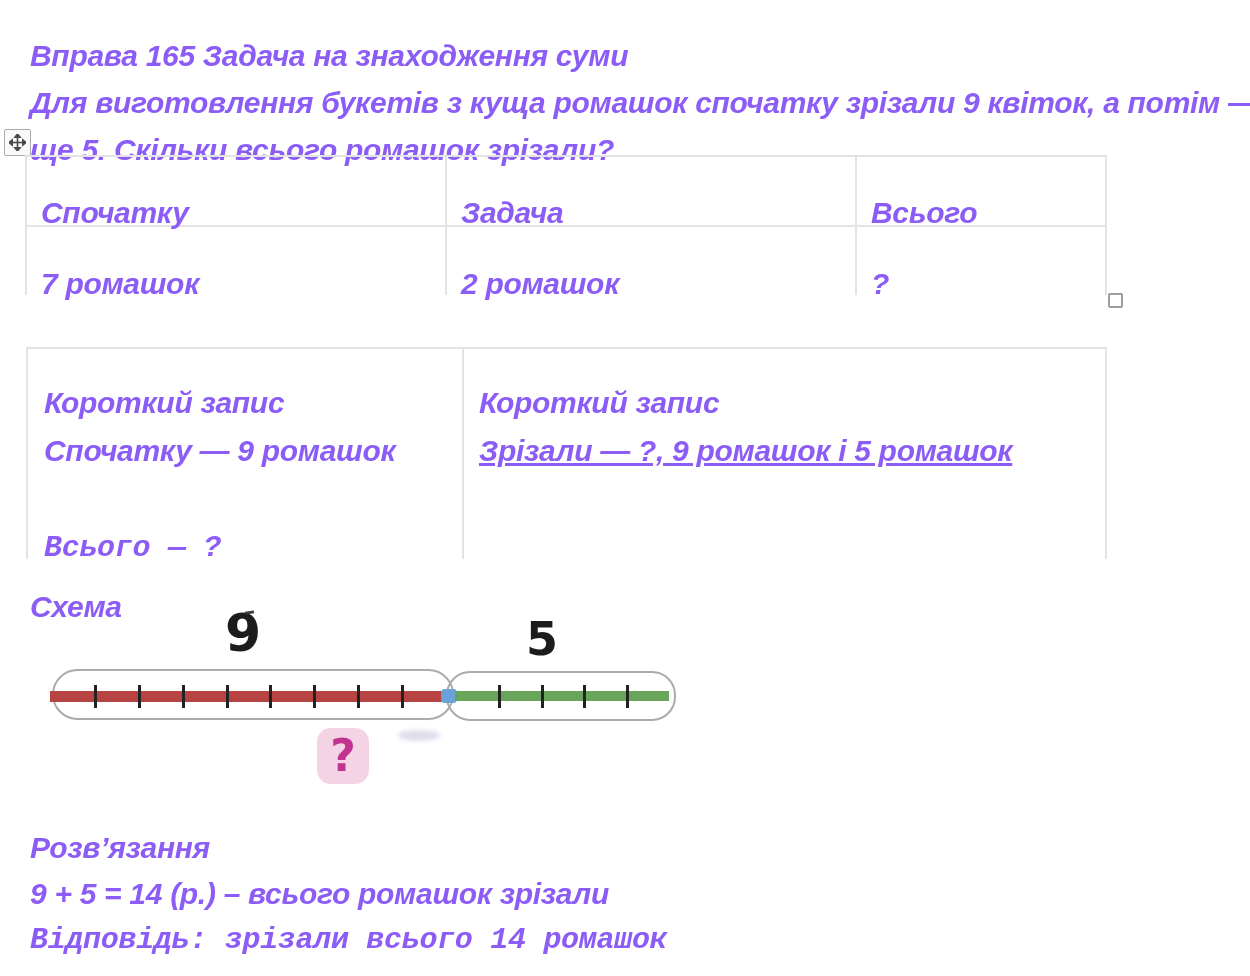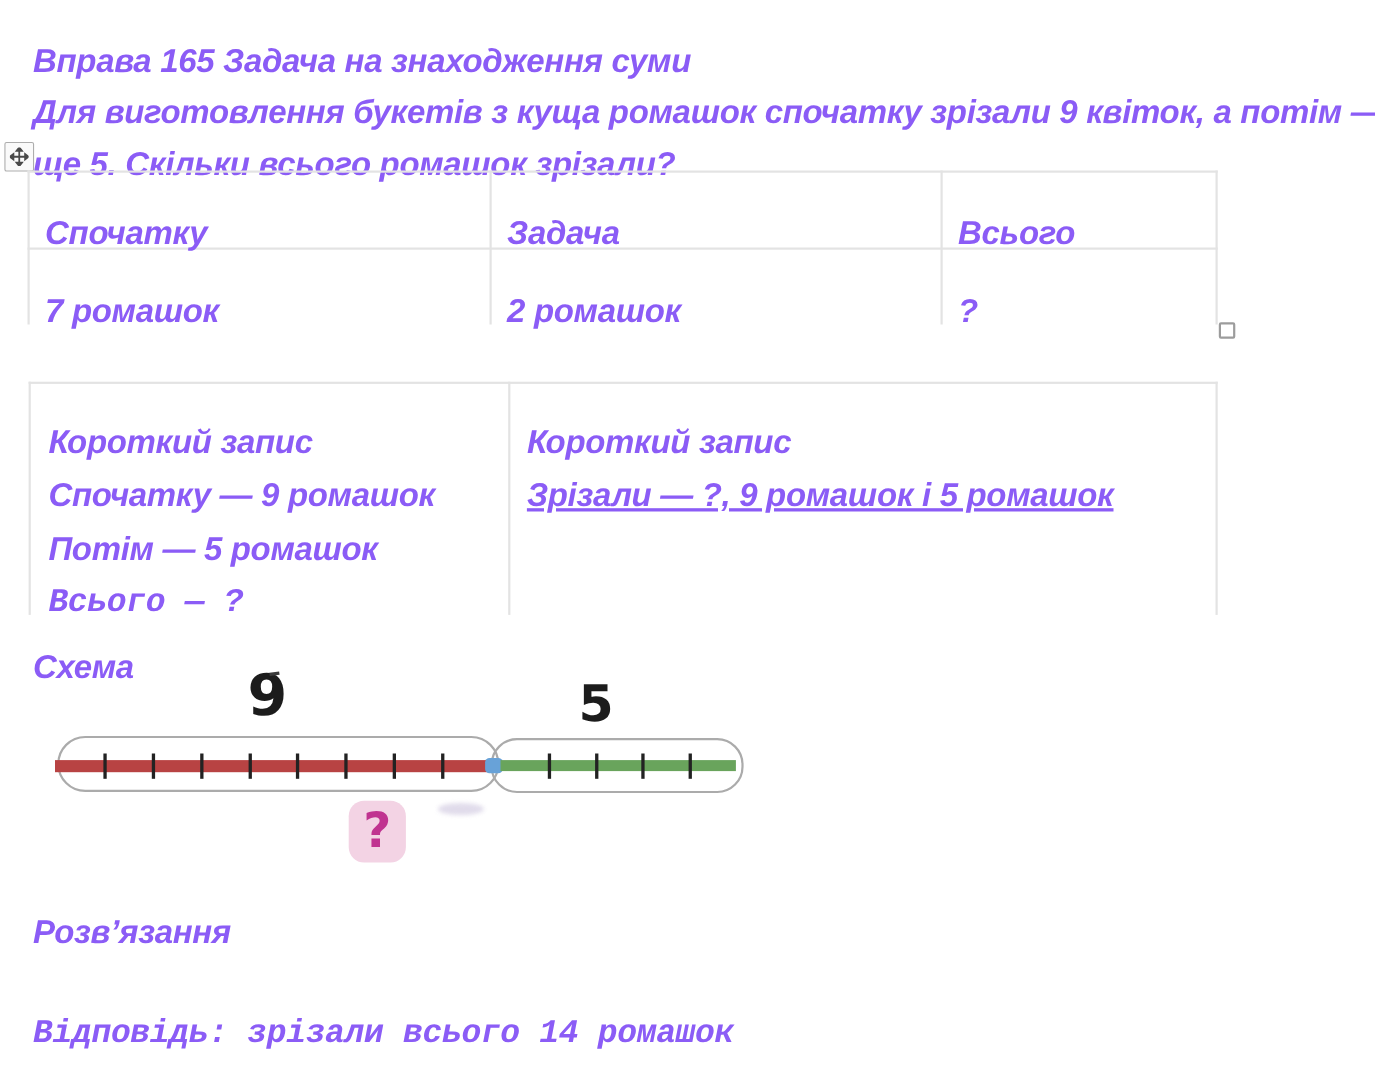--- a/index.html
+++ b/index.html
@@ -74,21 +74,20 @@
   <div id="resize-handle"></div>
 
   <div class="tbl" style="left:26px;top:347px;width:1081px;height:212px;">
     <div class="hline" style="top:0;width:1081px;"></div>
     <div class="vline" style="left:0;height:212px;"></div>
     <div class="vline" style="left:436px;height:212px;"></div>
     <div class="vline" style="left:1079px;height:212px;"></div>
 
     <div class="cell-text hand" style="left:18px;top:16px;">Короткий запис</div>
     <div class="cell-text hand" style="left:18px;top:64px;">Спочатку — 9 ромашок</div>
-    <div class="cell-text hand" style="left:18px;top:113px;">Потім — 5 ромашок</div>
     <div class="cell-text hand" style="left:18px;top:161px;font-family:Liberation Mono, monospace;">Всього — ?</div>
 
     <div class="cell-text hand" style="left:453px;top:16px;">Короткий запис</div>
     <div class="cell-text hand" style="left:453px;top:64px;text-decoration:underline;">Зрізали — ?, 9 ромашок і 5 ромашок</div>
   </div>
 
   <div class="para hand" style="left:30px;top:565px;">Схема</div>
 
   <div>
     <div class="num-label" style="left:218px;top:606px;width:50px;font-size:52px;line-height:54px;">9</div>
@@ -119,15 +118,16 @@
         <div class="tick" style="left: 626px; background: rgb(34, 34, 34);"></div>
       </div>
 
     <div id="question-badge" style="background: rgb(243, 211, 228);">
       <span style="color: rgb(192, 51, 144);">?</span>
     </div>
     <div id="smudge"></div>
   </div>
 
   <div class="para hand" style="left:30px;top:806px;">Розв’язання</div>
+  <div class="para hand" style="left:30px;top:852px;">9 + 5 = 14 (р.) – всього ромашок зрізали</div>
   <div class="para hand" style="left:30px;top:898px;font-family:Liberation Mono, monospace;">Відповідь: зрізали всього 14 ромашок</div>
 
 </div>
 
 </body></html>

